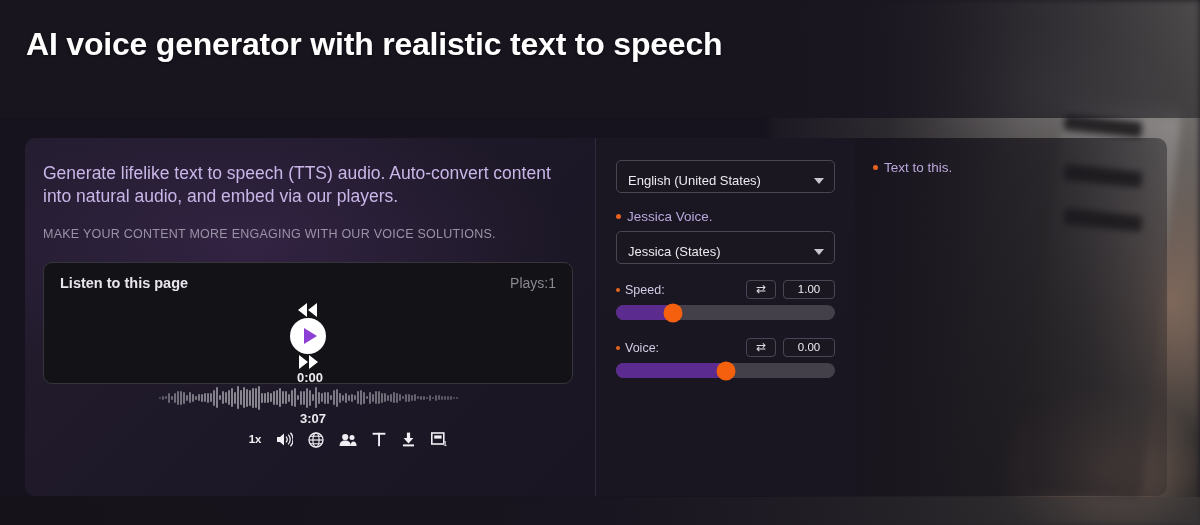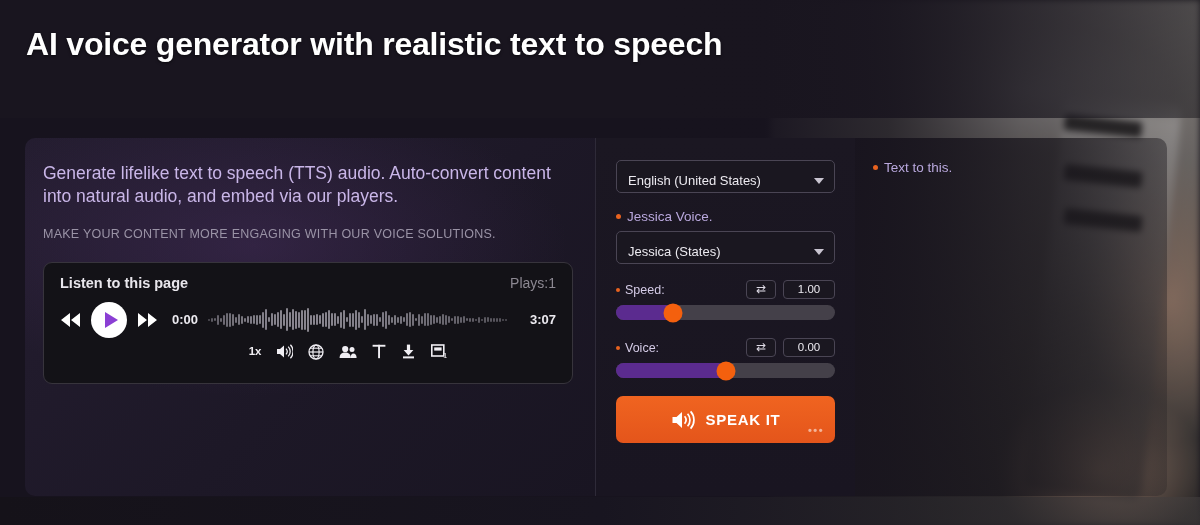--- a/index.html
+++ b/index.html
@@ -146,20 +146,21 @@
     font-weight: 600;
   }
   .player-plays {
     font-size: 14px;
     color: #8c8892;
   }
   .player-row {
     display: flex;
     align-items: center;
     margin-top: 11px;
+    flex-direction: column;
   }
   .tp-btn {
     color: #ffffff;
     font-size: 17px;
     line-height: 1;
     cursor: pointer;
     user-select: none;
     display: flex;
     align-items: center;
   }
@@ -635,32 +636,20 @@
         <span class="ctl-right">
           <span class="reset-btn">⇄</span>
           <span class="val-box">0.00</span>
         </span>
       </div>
       <div class="slider">
         <span class="fill" id="pitch-fill" style="width: 50%;"></span>
         <span class="thumb" id="pitch-thumb" style="left: 50%;"></span>
       </div>
 
-      <button class="speak-btn">
-        <span>
-          <svg width="24" height="20" viewBox="0 0 24 20">
-            <path d="M1.5 7 H5.5 L11 2 V18 L5.5 13 H1.5 Z" fill="#fff"></path>
-            <path d="M13.6 6.3 A5.8 5.8 0 0 1 13.6 13.7" stroke="#fff" stroke-width="1.7" fill="none"></path>
-            <path d="M16.6 3.8 A9.3 9.3 0 0 1 16.6 16.2" stroke="#fff" stroke-width="1.7" fill="none"></path>
-            <path d="M19.6 1.4 A12.7 12.7 0 0 1 19.6 18.6" stroke="#fff" stroke-width="1.7" fill="none"></path>
-          </svg>
-        </span>
-        <span>SPEAK IT</span>
-        <span class="dots">•••</span>
-      </button>
     </div>
 
     <div class="right-panel">
       <div class="field-label">
         <span class="dot"></span>
         <span>Text to this.</span>
       </div>
     </div>
 
   </div>

